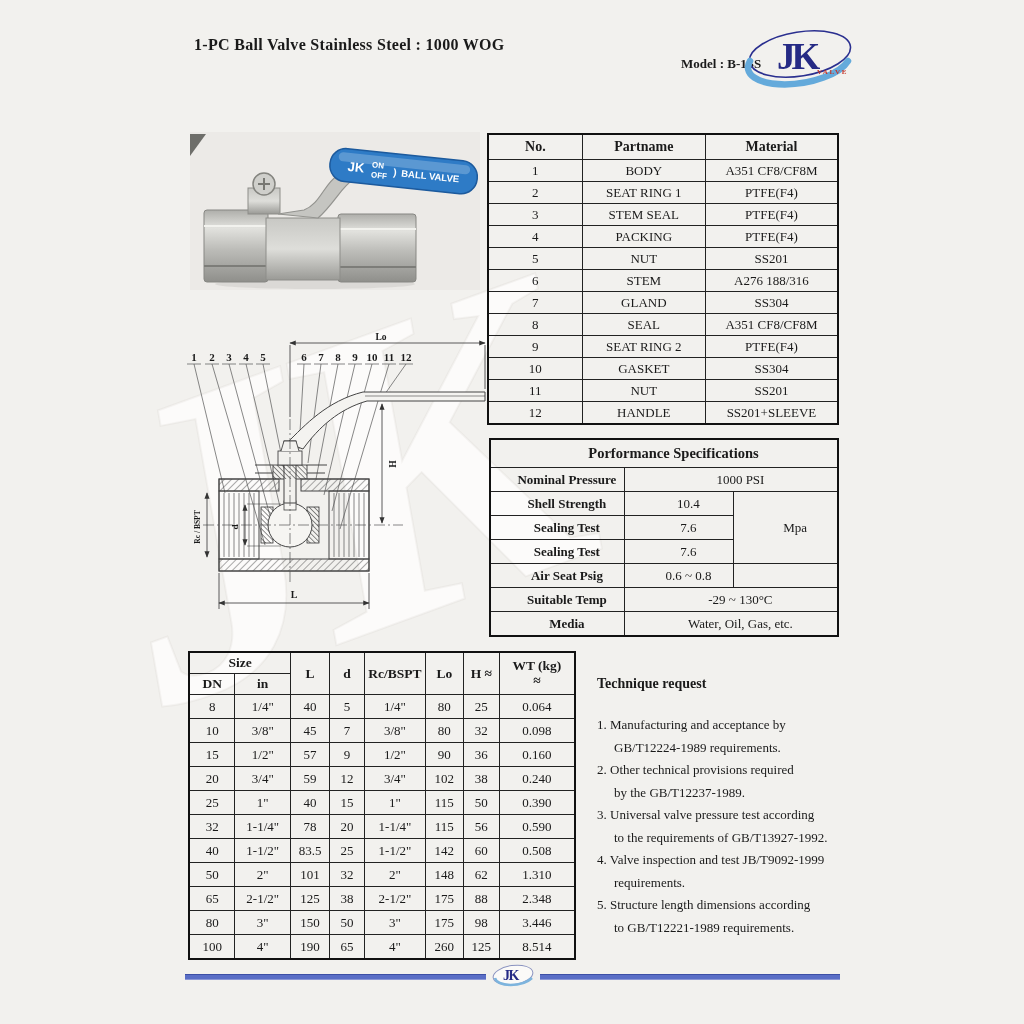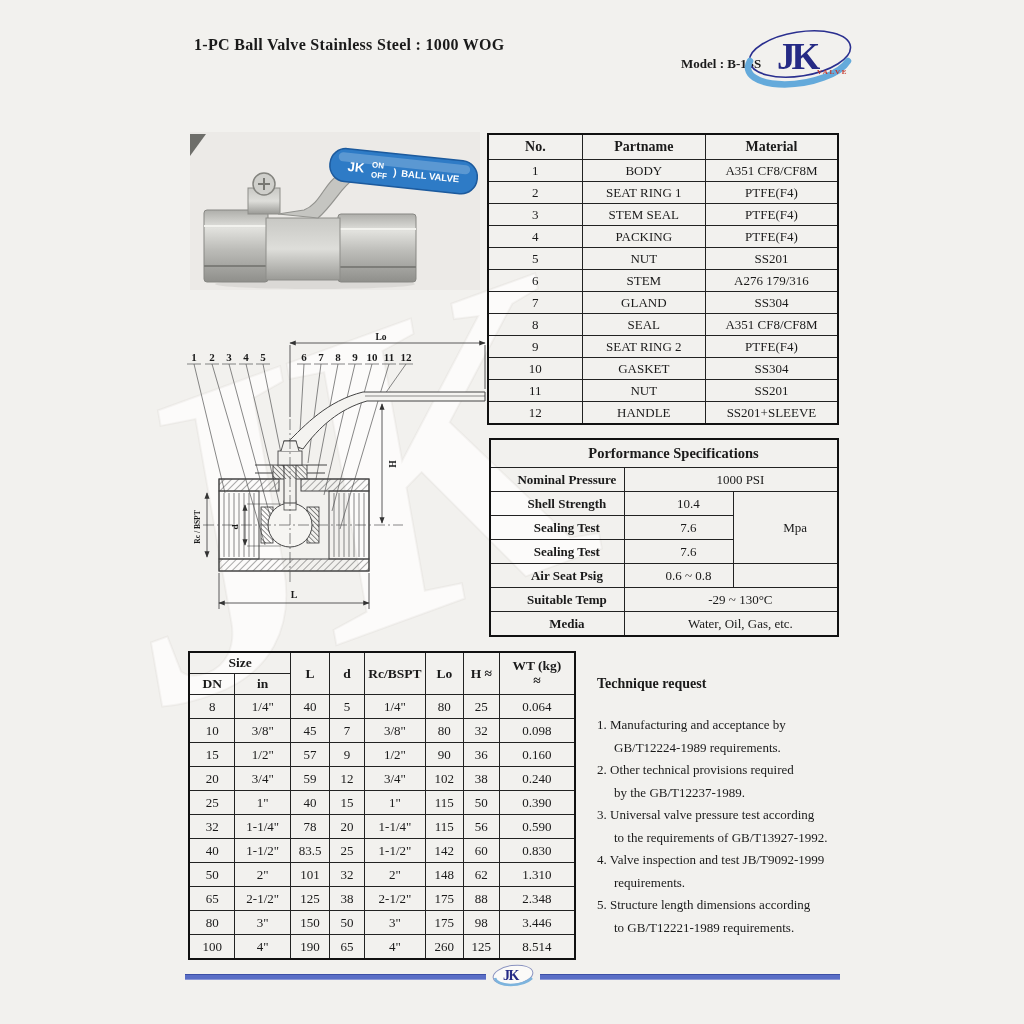--- a/index.html
+++ b/index.html
@@ -155,21 +155,21 @@
           <td>PTFE(F4)</td>
         </tr>
         <tr>
           <td>5</td>
           <td>NUT</td>
           <td>SS201</td>
         </tr>
         <tr>
           <td>6</td>
           <td>STEM</td>
-          <td>A276  179/316</td>
+          <td>A276  188/316</td>
         </tr>
         <tr>
           <td>7</td>
           <td>GLAND</td>
           <td>SS304</td>
         </tr>
         <tr>
           <td>8</td>
           <td>SEAL</td>
           <td>A351  CF8/CF8M</td>
@@ -456,21 +456,21 @@
           <td>0.590</td>
         </tr>
         <tr>
           <td>40</td>
           <td>1-1/2"</td>
           <td>83.5</td>
           <td>25</td>
           <td>1-1/2"</td>
           <td>142</td>
           <td>60</td>
-          <td>0.830</td>
+          <td>0.508</td>
         </tr>
         <tr>
           <td>50</td>
           <td>2"</td>
           <td>101</td>
           <td>32</td>
           <td>2"</td>
           <td>148</td>
           <td>62</td>
           <td>1.310</td>

